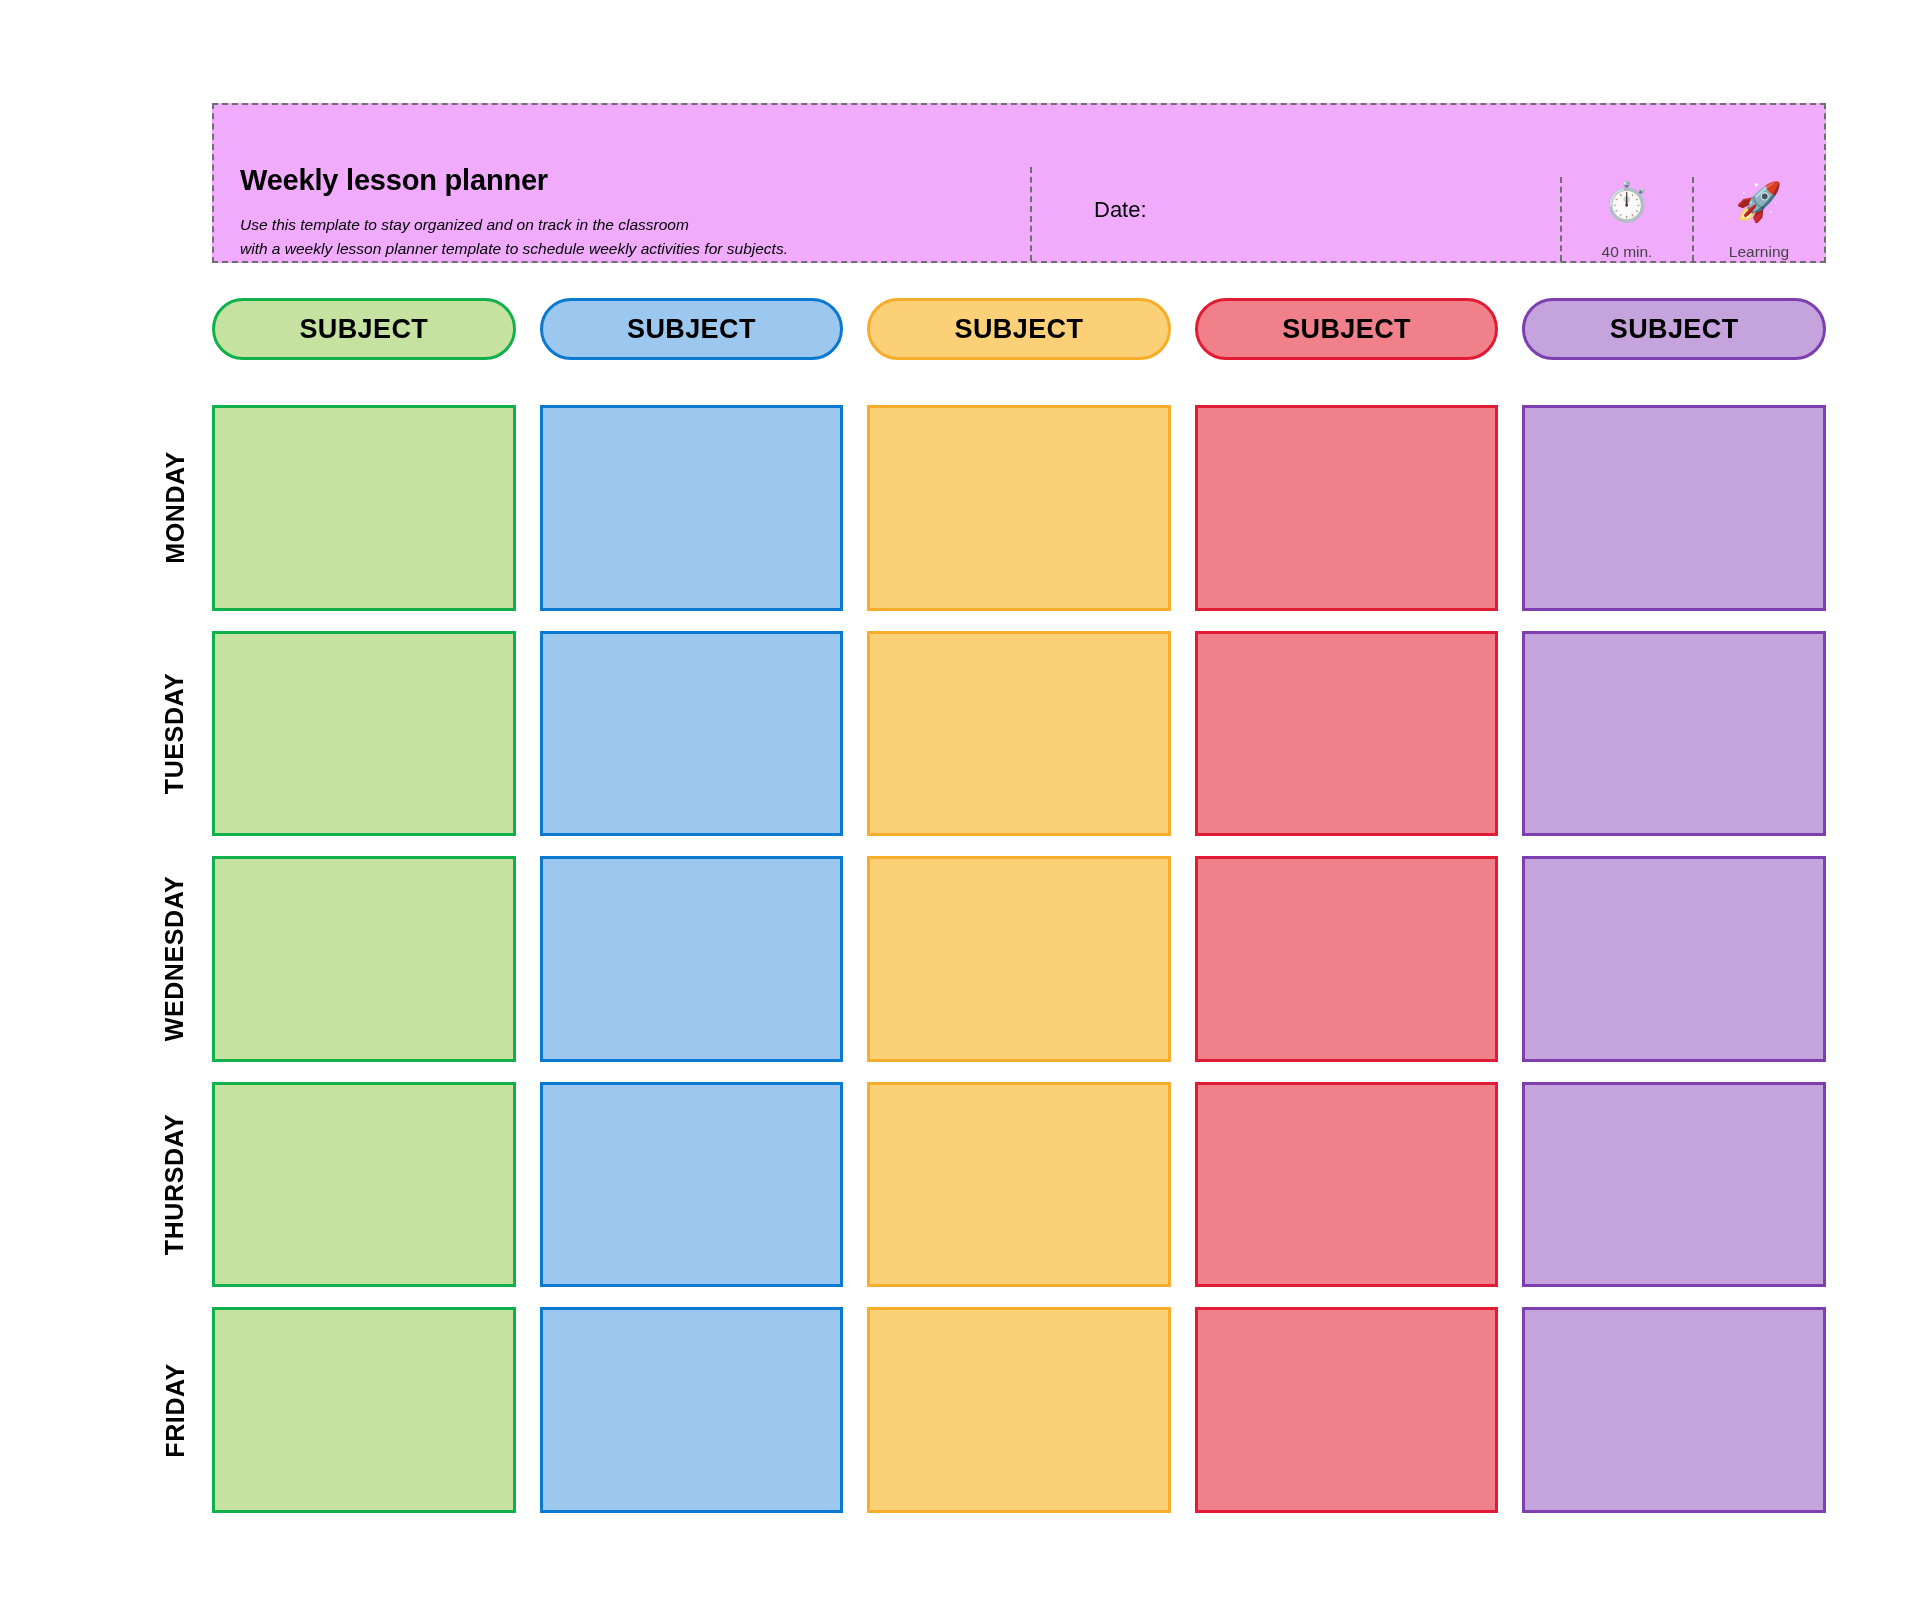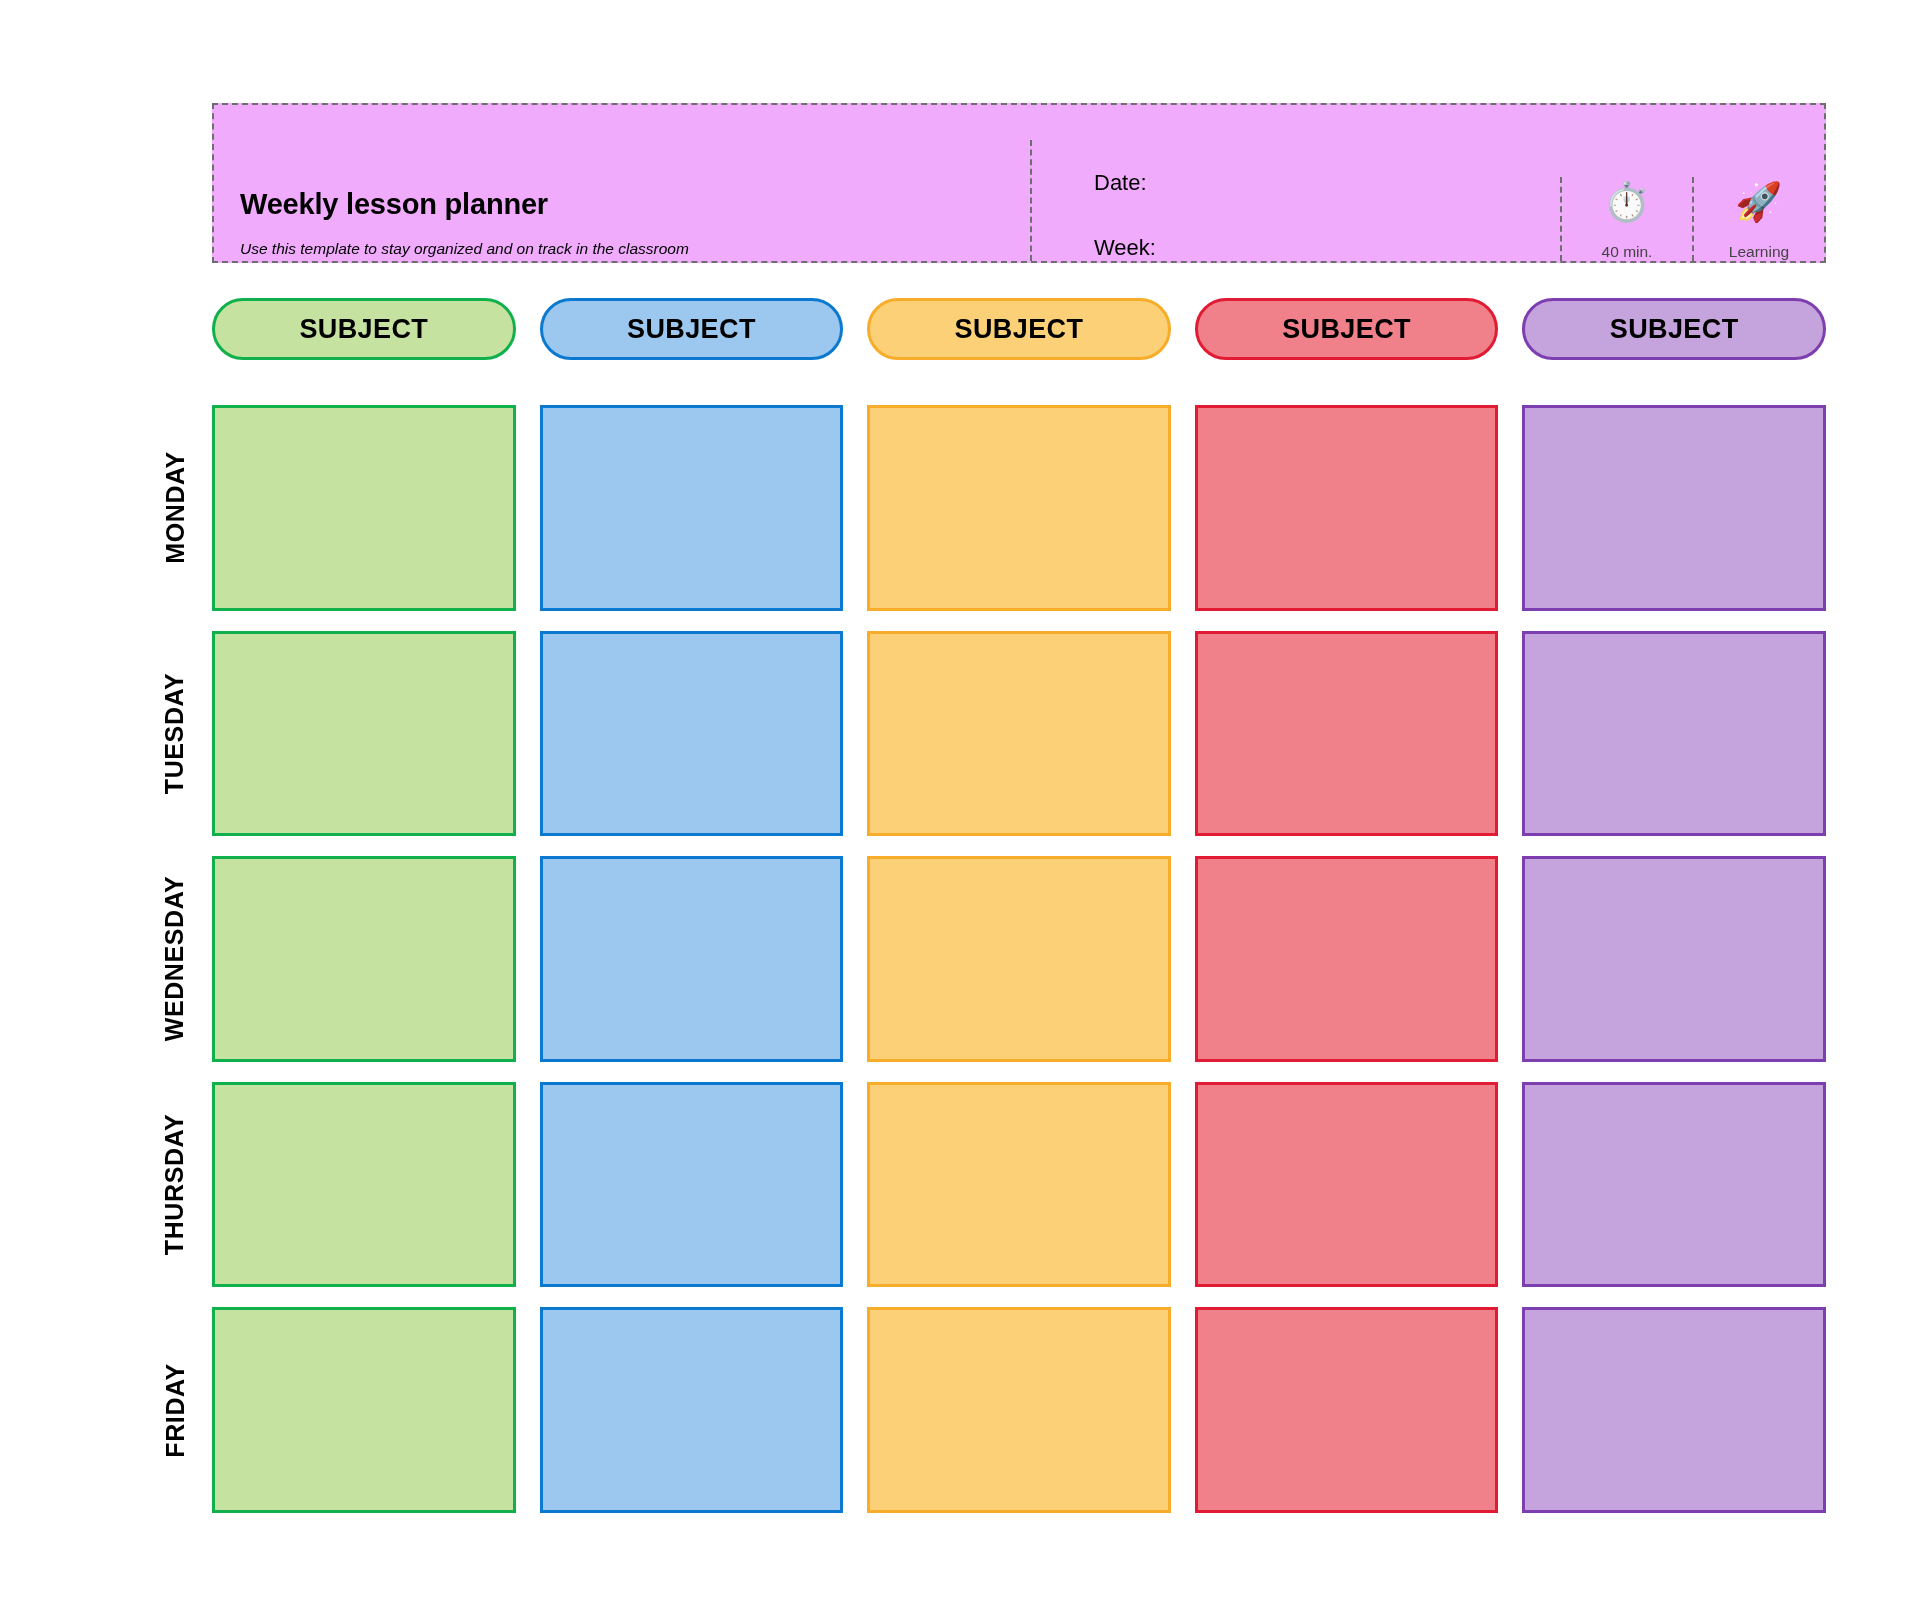--- a/index.html
+++ b/index.html
@@ -183,26 +183,26 @@
 <body>
 
 <div class="page">
 
   <div class="header">
 
     <div class="header-title-cell">
       <div class="header-title">Weekly lesson planner</div>
       <div class="header-desc">
         <div>Use this template to stay organized and on track in the classroom</div>
+        <div>with a weekly lesson planner template to schedule weekly activities for subjects.</div>
       </div>
     </div>
 
     <div class="header-meta-cell">
       <div class="meta-line first">Date:</div>
-      <div class="meta-line">Week:</div>
     </div>
 
     <div class="header-icon-cell">
       <div class="icon-glyph">⏱️</div>
       <div class="icon-caption">40 min.</div>
     </div>
 
     <div class="header-icon-cell">
       <div class="icon-glyph">🚀</div>
       <div class="icon-caption">Learning</div>

